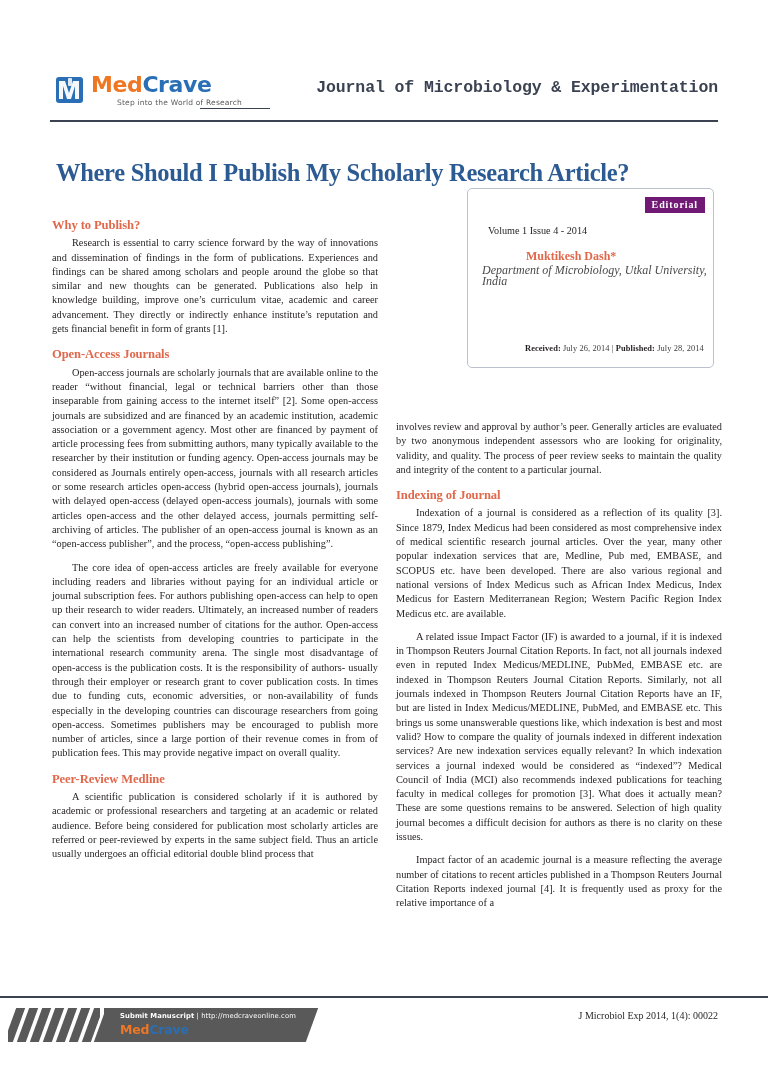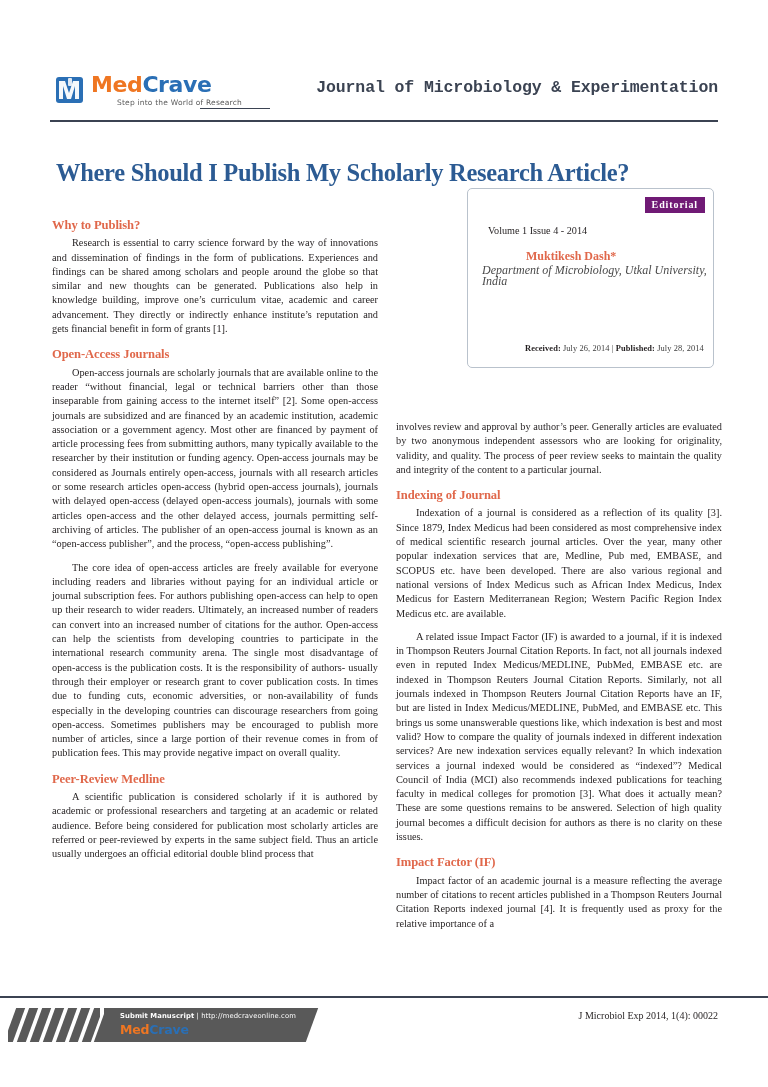--- a/index.html
+++ b/index.html
@@ -344,21 +344,20 @@
     <p class="para">A scientific publication is considered scholarly if it is authored by academic or professional researchers and targeting at an academic or related audience. Before being considered for publication most scholarly articles are referred or peer-reviewed by experts in the same subject field. Thus an article usually undergoes an official editorial double blind process that</p>
   </div>
 
   <div class="col col-right">
     <p class="para noindent">involves review and approval by author’s peer. Generally articles are evaluated by two anonymous independent assessors who are looking for originality, validity, and quality. The process of peer review seeks to maintain the quality and integrity of the content to a particular journal.</p>
 
     <h2 class="sect spaced">Indexing of Journal</h2>
     <p class="para">Indexation of a journal is considered as a reflection of its quality [3]. Since 1879, Index Medicus had been considered as most comprehensive index of medical scientific research journal articles. Over the year, many other popular indexation services that are, Medline, Pub med, EMBASE, and SCOPUS etc. have been developed. There are also various regional and national versions of Index Medicus such as African Index Medicus, Index Medicus for Eastern Mediterranean Region; Western Pacific Region Index Medicus etc. are available.</p>
     <p class="para">A related issue Impact Factor (IF) is awarded to a journal, if it is indexed in Thompson Reuters Journal Citation Reports. In fact, not all journals indexed even in reputed Index Medicus/MEDLINE, PubMed, EMBASE etc. are indexed in Thompson Reuters Journal Citation Reports. Similarly, not all journals indexed in Thompson Reuters Journal Citation Reports have an IF, but are listed in Index Medicus/MEDLINE, PubMed, and EMBASE etc. This brings us some unanswerable questions like, which indexation is best and most valid? How to compare the quality of journals indexed in different indexation services? Are new indexation services equally relevant? In which indexation services a journal indexed would be considered as “indexed”? Medical Council of India (MCI) also recommends indexed publications for teaching faculty in medical colleges for promotion [3]. What does it actually mean? These are some questions remains to be answered. Selection of high quality journal becomes a difficult decision for authors as there is no clarity on these issues.</p>
 
-    <h2 class="sect spaced">Impact Factor (IF)</h2>
     <p class="para">Impact factor of an academic journal is a measure reflecting the average number of citations to recent articles published in a Thompson Reuters Journal Citation Reports indexed journal [4]. It is frequently used as proxy for the relative importance of a</p>
   </div>
 
   <div class="footer-rule"></div>
 
   <div class="footer-badge">
     <div class="stripes">
       <div class="stripe" style="left:2px"></div>
       <div class="stripe" style="left:15px"></div>
       <div class="stripe" style="left:28px"></div>

